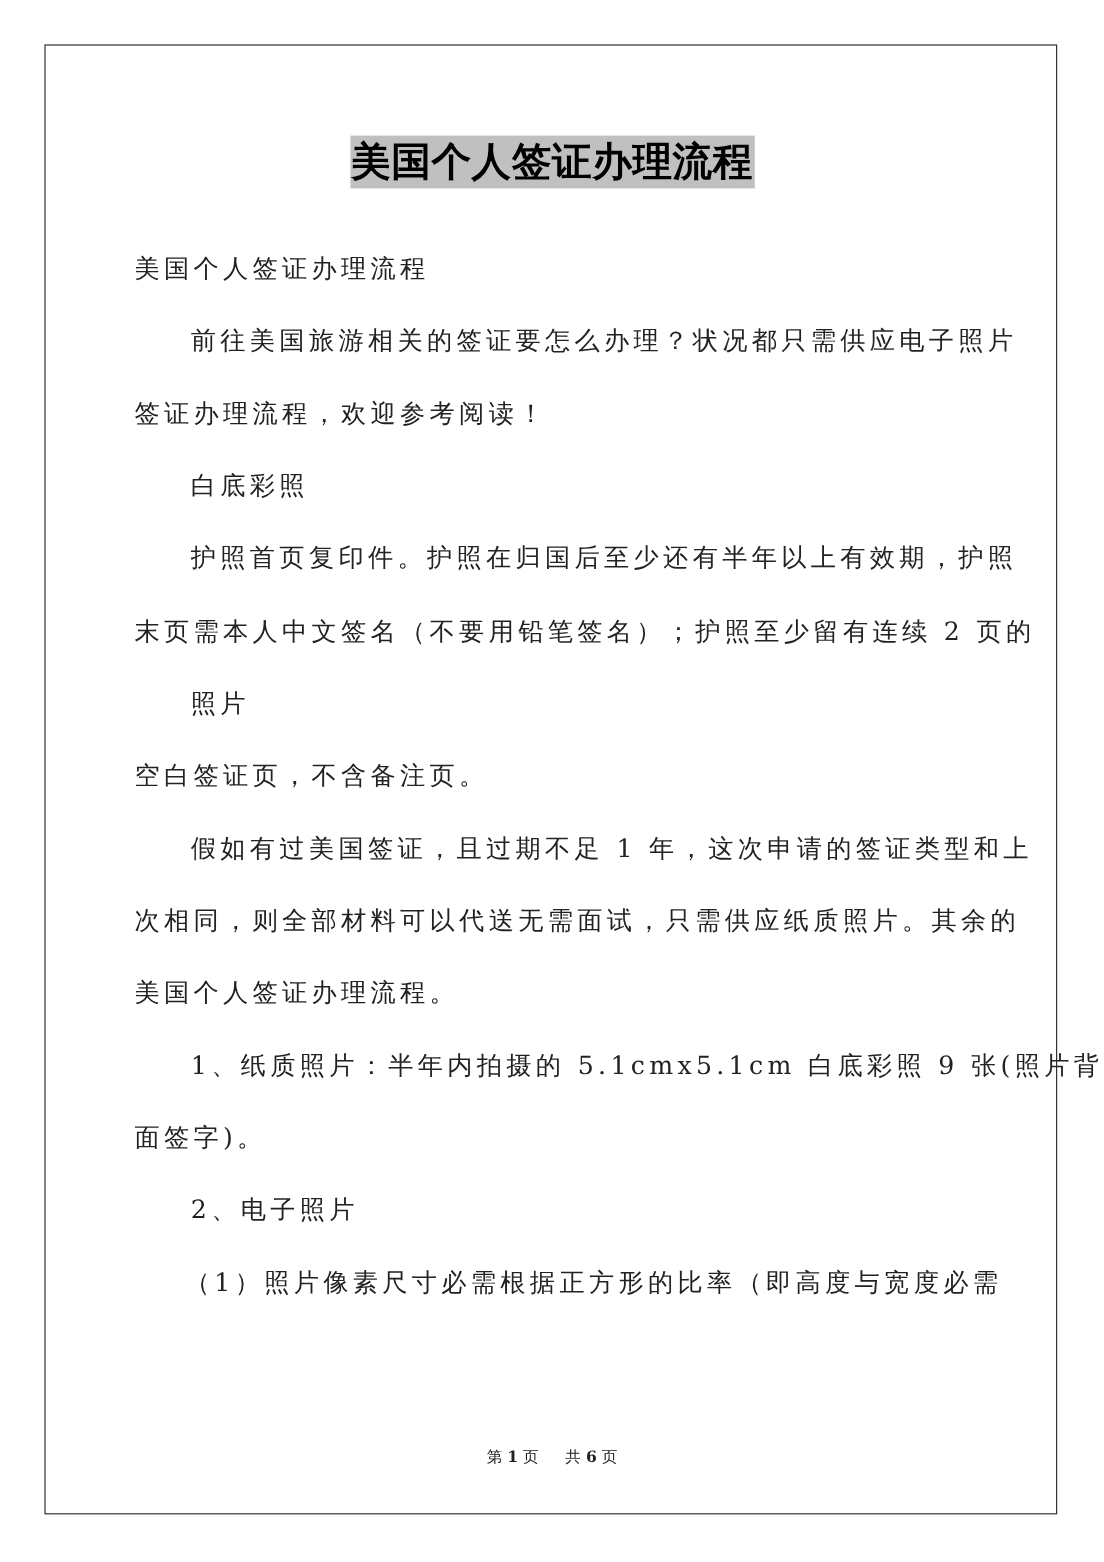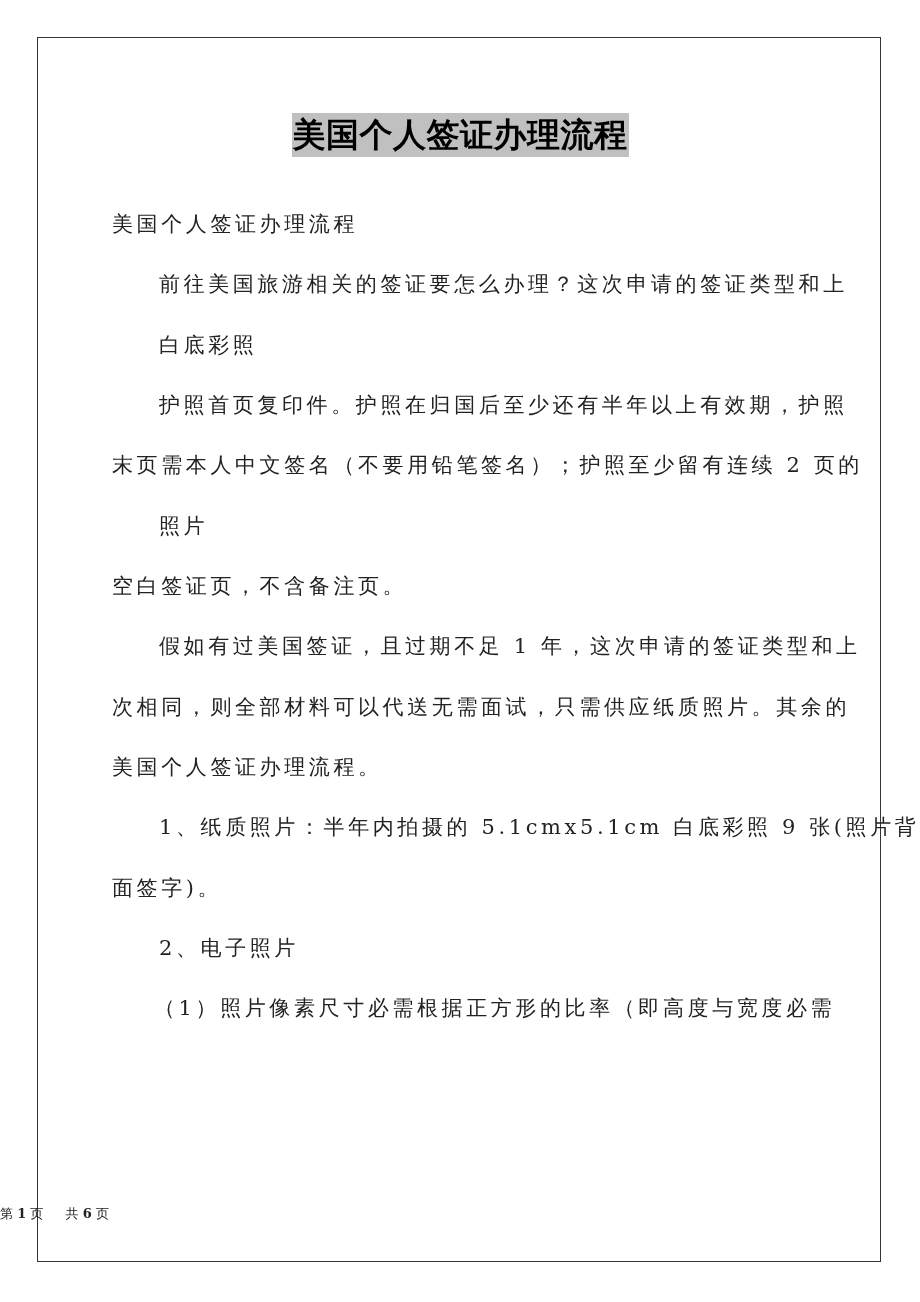--- a/index.html
+++ b/index.html
@@ -63,21 +63,21 @@
       padding-left: 47px;
     }
     .indent-sm {
       padding-left: 42px;
     }
     .page-footer {
       position: absolute;
       left: 0;
       top: 1205px;
       width: 920px;
-      text-align: left;
+      text-align: center;
       font-size: 13px;
       color: #222222;
       font-family: "DejaVu Serif", "Liberation Serif", serif;
     }
     .page-footer b {
       font-weight: bold;
     }
     .footer-gap {
       display: inline-block;
       width: 14px;
@@ -87,21 +87,22 @@
 <body>
 
 <div class="page-frame"></div>
 
 <div class="doc-title-wrap">
   <span class="doc-title">美国个人签证办理流程</span>
 </div>
 
 <div class="body-text">
   <span class="line">美国个人签证办理流程</span>
-  <span class="line indent">前往美国旅游相关的签证要怎么办理？这次申请的签证类型和上</span>
+  <span class="line indent">前往美国旅游相关的签证要怎么办理？状况都只需供应电子照片</span>
+  <span class="line">签证办理流程，欢迎参考阅读！</span>
   <span class="line indent">白底彩照</span>
   <span class="line indent">护照首页复印件。护照在归国后至少还有半年以上有效期，护照</span>
   <span class="line">末页需本人中文签名（不要用铅笔签名）；护照至少留有连续 2 页的</span>
   <span class="line indent">照片</span>
   <span class="line">空白签证页，不含备注页。</span>
   <span class="line indent">假如有过美国签证，且过期不足 1 年，这次申请的签证类型和上</span>
   <span class="line">次相同，则全部材料可以代送无需面试，只需供应纸质照片。其余的</span>
   <span class="line">美国个人签证办理流程。</span>
   <span class="line indent">1、纸质照片：半年内拍摄的 5.1cmx5.1cm 白底彩照 9 张(照片背</span>
   <span class="line">面签字)。</span>

